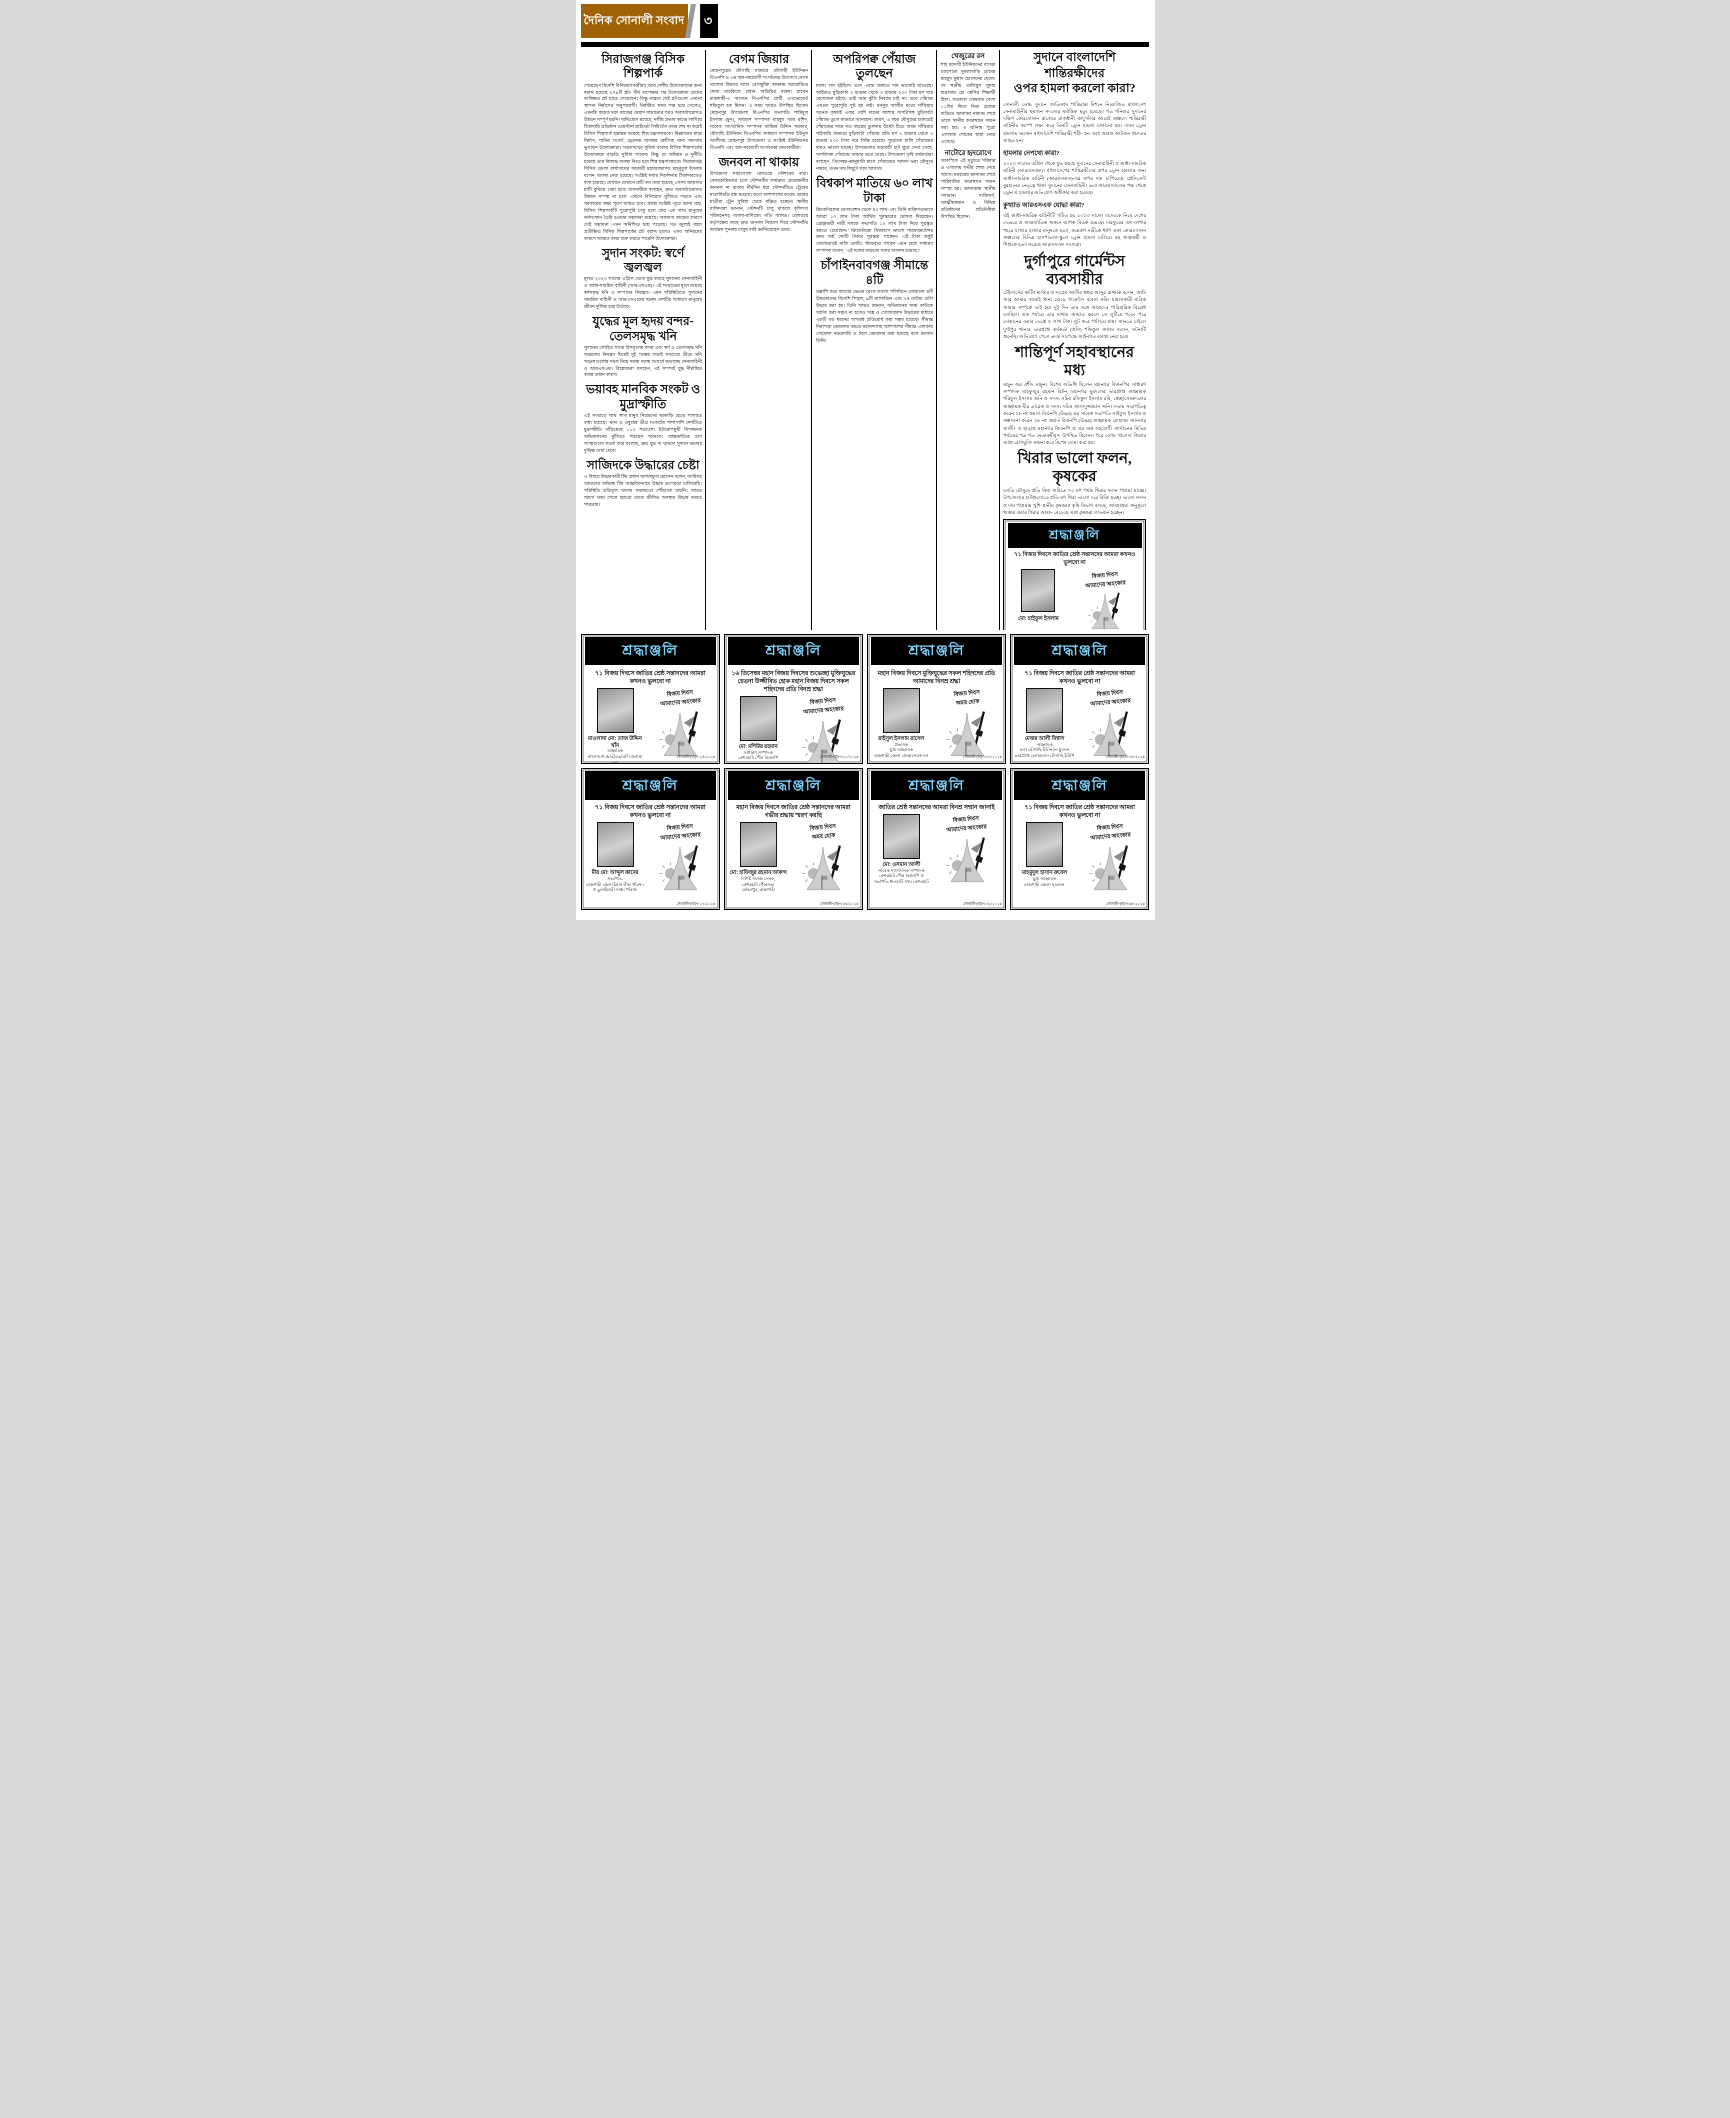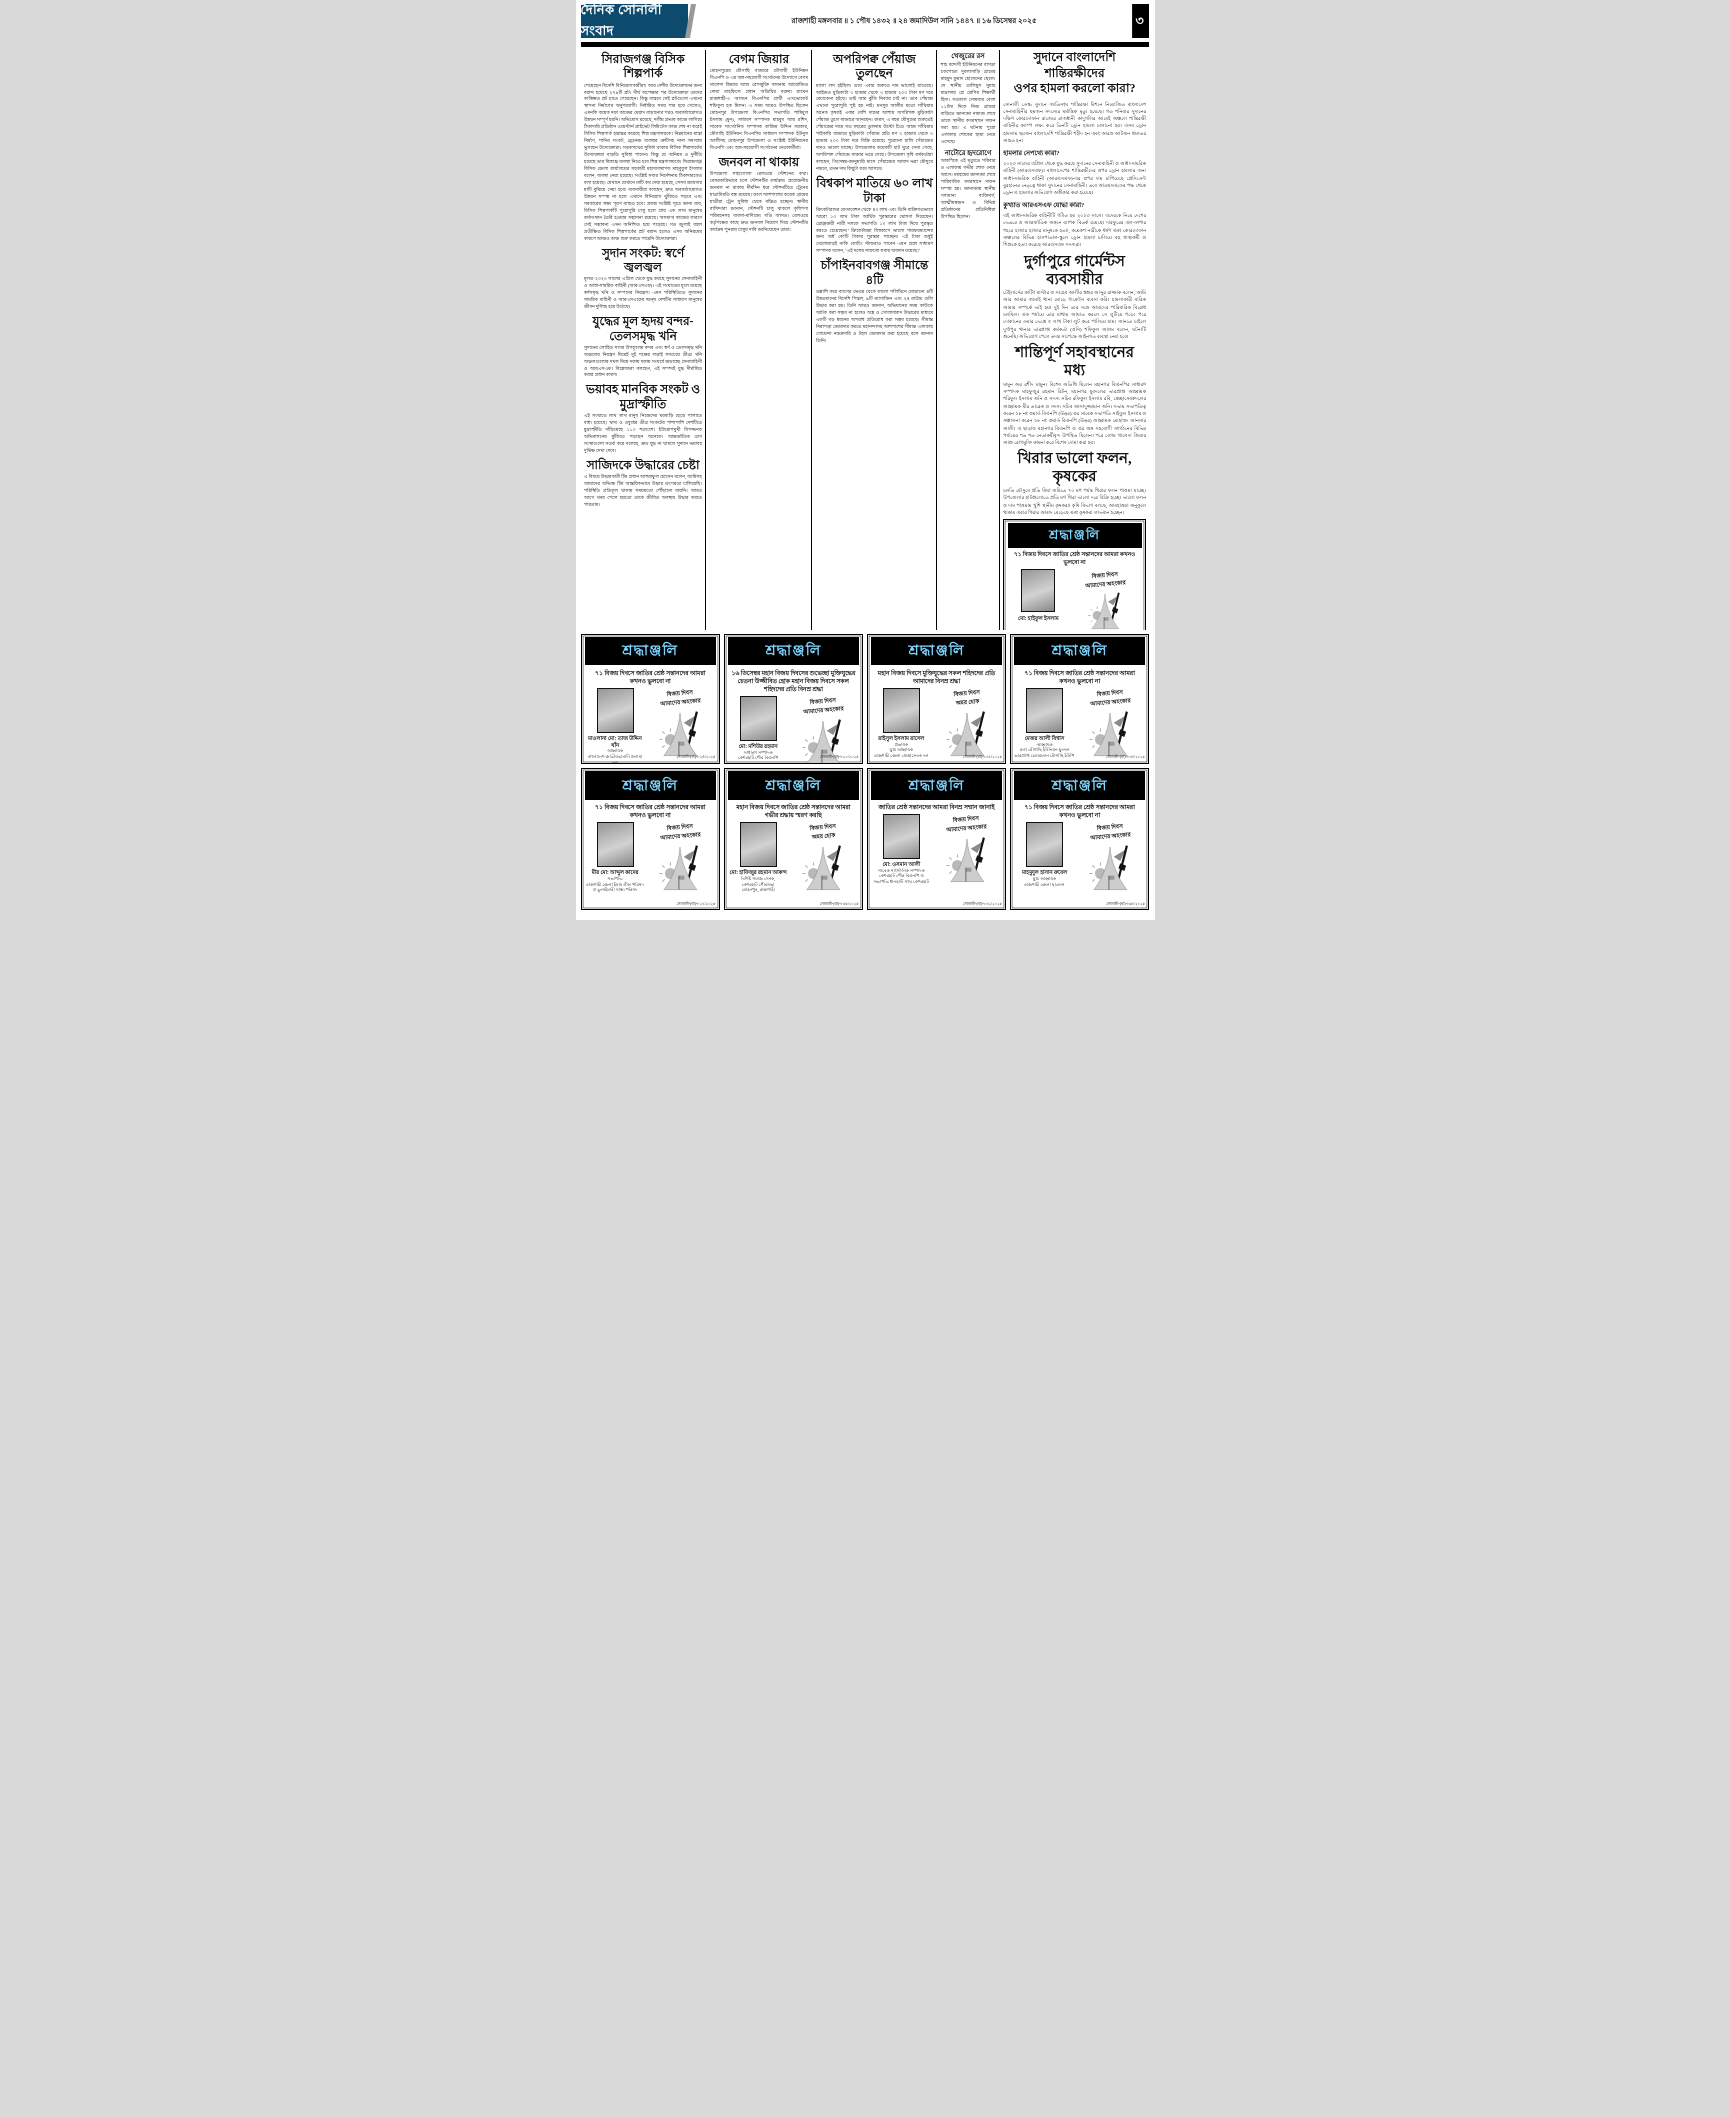--- a/index.html
+++ b/index.html
@@ -1,20 +1,20 @@
 <!DOCTYPE html>
 <html style="font-size:6.8px"><head>
 <meta charset="utf-8">
 <style>
   html,body{margin:0;padding:0;background:#d9d9d9;font-family:"Liberation Serif",serif;color:#111;}
   .page{width:579px;height:920px;margin:0 auto;background:#fff;padding:4.2px 5.1px;box-sizing:border-box;position:relative;overflow:hidden;}
   
   .masthead{display:flex;align-items:stretch;height:34px;}
-  .brand{background:#0c4a6e;color:#fff;width:107px;display:flex;align-items:center;justify-content:center;
-         font-size:13px;font-weight:bold;letter-spacing:0.4px;}
+  .brand{background:#a16207;color:#fff;width:107px;display:flex;align-items:center;justify-content:center;
+         font-size:11px;font-weight:bold;letter-spacing:0.4px;}
   .brand-stripe{width:4.7px;background:#999;transform:skewX(-10deg);margin-right:6px;}
   .dateline{flex:1;display:flex;align-items:center;justify-content:center;font-size:7.2px;font-weight:bold;text-align:center;}
   .pagenum{width:19.5px;background:#000;color:#fff;display:flex;align-items:center;justify-content:center;
            font-size:12.7px;font-weight:bold;box-shadow:inset 2.1px 0 0 #fff,inset 3.4px 0 0 #000;}
   .topbar{height:5.5px;background:#000;margin:3.4px 0 2.5px;}
   
   .cols{display:flex;height:580px;overflow:hidden;}
   .col{padding:0 3.4px;overflow:hidden;box-sizing:border-box;}
   .col + .col{border-left:0.4px solid #000;}
   .col1{width:126px}.col2{width:107px}.col3{width:126px}.col4{width:63px}.col5{width:152px}
@@ -72,21 +72,20 @@
     <rect x="57" y="86" width="15" height="11" fill="#999"></rect>
     <line x1="57" y1="86" x2="57" y2="124" stroke="#444" stroke-width="2"></line>
   </symbol>
 </svg>
 
 <div class="page">
 
   <div class="masthead">
     <div class="brand">দৈনিক সোনালী সংবাদ</div>
     <div class="brand-stripe"></div>
-    <div class="dateline">রাজশাহী মঙ্গলবার ॥ ১ পৌষ ১৪৩২ ॥ ২৪ জমাদিউল সানি ১৪৪৭ ॥ ১৬ ডিসেম্বর ২০২৫</div>
     <div class="pagenum">৩</div>
   </div>
   <div class="topbar"></div>
 
   <div class="cols">
 
     <div class="col col1">
       <h2 class="art">সিরাজগঞ্জ বিসিক শিল্পপার্ক</h2>
       <p class="body">পেয়েছেন বিদেশি বিনিয়োগকারীরা। আর দেশীয় উদ্যোক্তাদের জন্য বরাদ্দ হয়েছে ২৭৯টি প্লট। দীর্ঘ অপেক্ষার পর উদ্যোক্তারা তাদের কাঙ্ক্ষিত প্লট হাতে পেয়েছেন। কিন্তু বাস্তবে সেই প্লটগুলো এখনো স্থাপনা নির্মাণের অনুপযোগী। নির্ধারিত সময় পার হয়ে গেলেও, এমনকি কয়েক দফা কাজের মেয়াদ বাড়ানোর পরও অবকাঠামোগত উন্নয়ন সম্পূর্ণ হয়নি। অভিযোগ রয়েছে, দলীয় প্রভাব কাজে লাগিয়ে ঠিকাদারি প্রতিষ্ঠান ওয়েস্টার্ন প্রাইভেট লিমিটেড কাজ শেষ না করেই বিসিক শিল্পপার্ক হস্তান্তর করেছে শিল্প মন্ত্রণালয়কে। নিম্নমানের রাস্তা নির্মাণ, পানির সংকট, ড্রেনেজ ব্যবস্থার ত্রুটিসহ নানা সমস্যায় ভুগছেন উদ্যোক্তারা। সড়কপথের সুবিধা থাকায় বিসিক শিল্পপার্কের উদ্যোক্তারা বাড়তি সুবিধা পাবেন। কিন্তু যে অনিয়ম ও দুর্নীতি হয়েছে তার বিরুদ্ধে ব্যবস্থা নিতে হবে শিল্প মন্ত্রণালয়কে। সিরাজগঞ্জ বিসিক জেলা কার্যালয়ের সহকারী মহাব্যবস্থাপক মাহবুবুল ইসলাম বলেন, ব্যবস্থা নেয়া হয়েছে। সংশ্লিষ্ট সবার নির্দেশনায় ঠিকাদারকেও বলা হয়েছে। যেখানে যেখানে মাটি কম দেয়া হয়েছে, সেসব জায়গার মাটি বুঝিয়ে দেয়া হবে। ব্যবসায়ীরা বলছেন, দ্রুত অবকাঠামোগত উন্নয়ন সম্পন্ন না হলে এখানে বিনিয়োগ ঝুঁকিতে পড়বে এবং সরকারের লক্ষ্য পূরণ ব্যাহত হবে। প্রকল্প সংশ্লিষ্ট সূত্রে জানা যায়, বিসিক শিল্পপার্কটি পুরোপুরি চালু হলে প্রায় এক লাখ মানুষের কর্মসংস্থান তৈরি হওয়ার সম্ভাবনা রয়েছে। অসমাপ্ত কাজের কারণে সেই সম্ভাবনা এখন অনিশ্চিত হয়ে পড়েছে। গত জুলাই বহুল প্রতীক্ষিত বিসিক শিল্পপার্কের প্লট বরাদ্দ হলেও এসব অনিয়মের কারণে আজও কাজ শুরু করতে পারেনি উদ্যোক্তারা।</p>
       <h2 class="art">সুদান সংকট: স্বর্ণে জ্বলজ্বল</h2>

